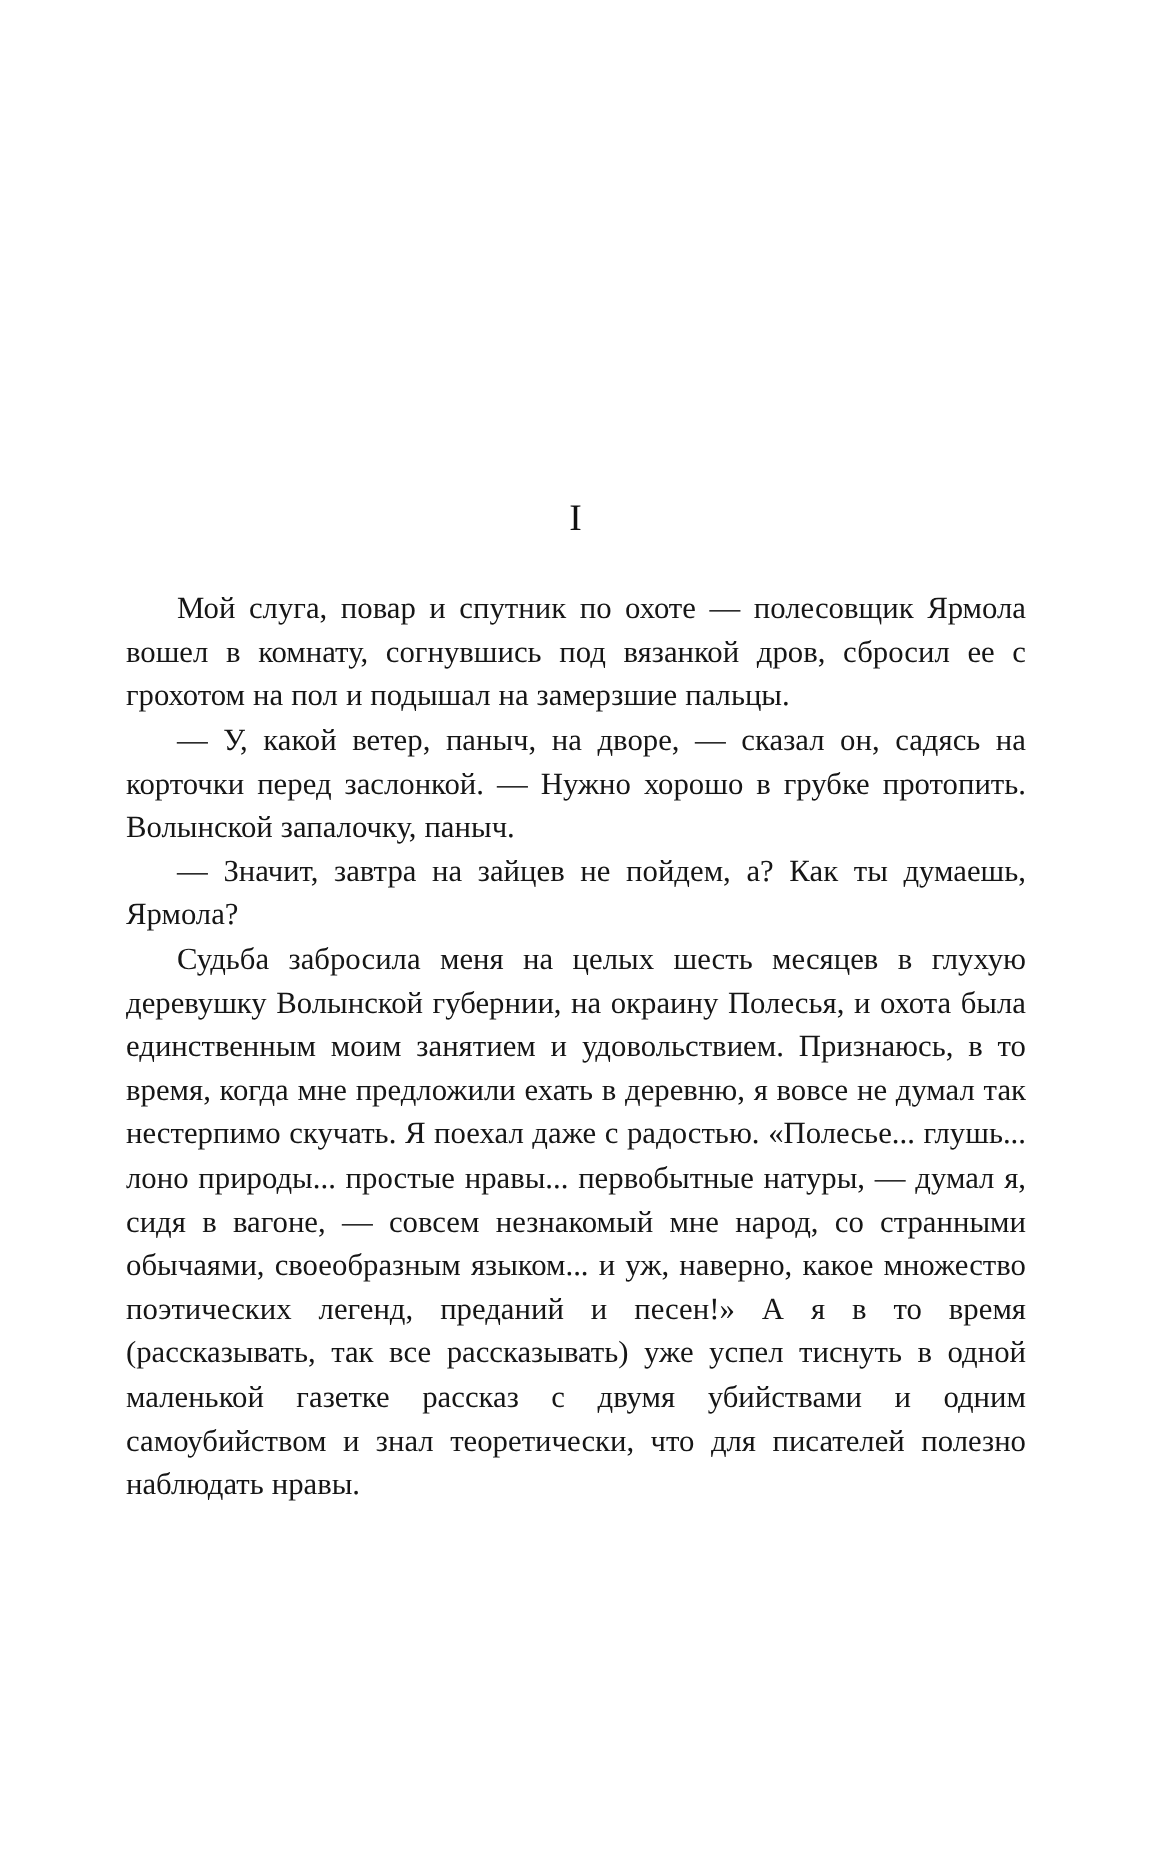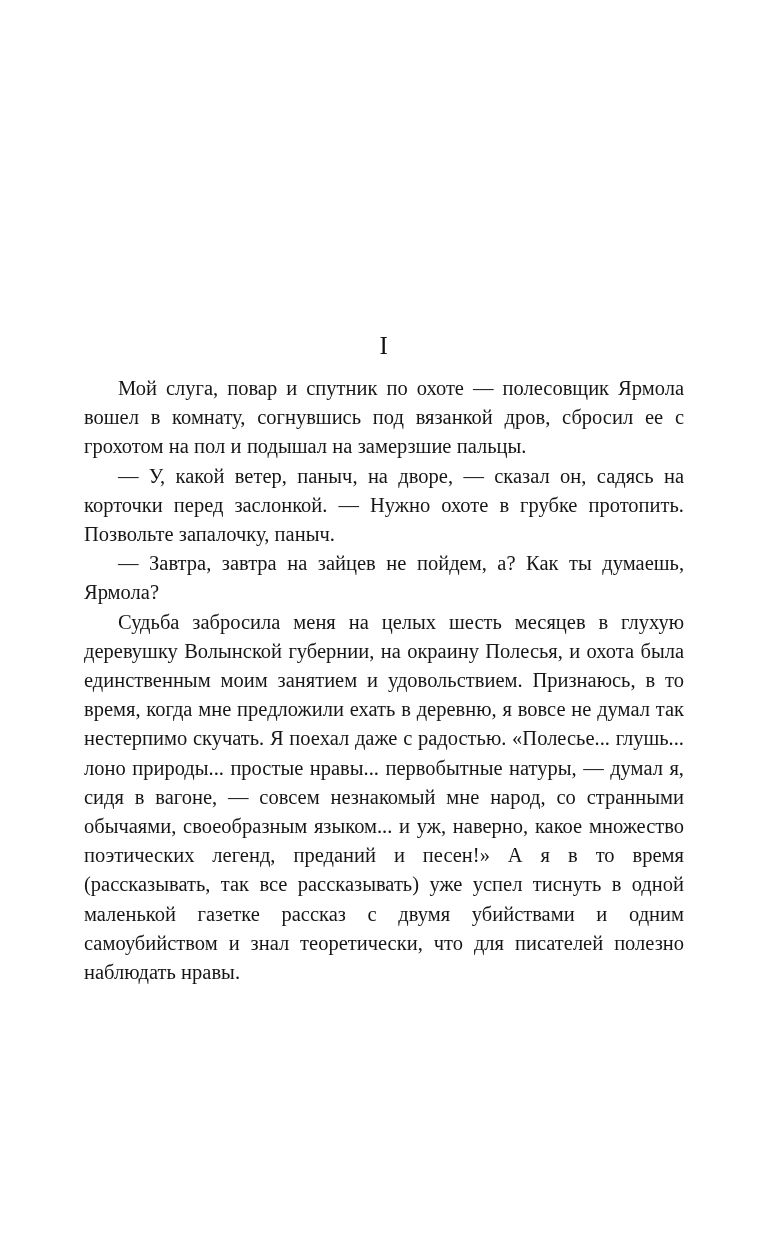--- a/index.html
+++ b/index.html
@@ -25,37 +25,37 @@
     margin: 0;
     padding-top: 333px;
     text-align: center;
     font-size: 25px;
     font-weight: 400;
     letter-spacing: 0.5px;
     line-height: 1;
     color: #111111;
   }
   .body-text {
-    margin-top: 16px;
+    margin-top: 34px;
   }
   .body-text p {
     margin: 0;
     font-size: 20.5px;
     line-height: 29.2px;
     text-align: justify;
     text-indent: 34px;
     color: #161616;
     word-spacing: 0.2px;
     hyphens: manual;
   }
 </style>
 </head>
 <body>
 
 <div class="page">
   <h1 class="chapter-number">I</h1>
   <div class="body-text">
     <p>Мой слуга, повар и спутник по охоте — полесовщик Ярмола вошел в комнату, согнувшись под вязанкой дров, сбросил ее с грохотом на пол и подышал на замерзшие пальцы.</p>
-    <p>— У, какой ветер, паныч, на дворе, — сказал он, садясь на корточки перед заслонкой. — Нужно охоте в грубке протопить. Позвольте запалочку, паныч.</p>
-    <p>— Завтра, завтра на зайцев не пойдем, а? Как ты думаешь, Ярмола?</p>
+    <p>— У, какой ветер, паныч, на дворе, — сказал он, садясь на корточки перед заслонкой. — Нужно хорошо в грубке протопить. Волынской запалочку, паныч.</p>
+    <p>— Значит, завтра на зайцев не пойдем, а? Как ты думаешь, Ярмола?</p>
     <p>Судьба забросила меня на целых шесть месяцев в глухую деревушку Волынской губернии, на окраину Полесья, и охота была единственным моим занятием и удовольствием. Признаюсь, в то время, когда мне предложили ехать в деревню, я вовсе не думал так нестерпимо скучать. Я поехал даже с радостью. «Полесье... глушь... лоно природы... простые нравы... первобытные натуры, — думал я, сидя в вагоне, — совсем незнакомый мне народ, со странными обычаями, своеобразным языком... и уж, наверно, какое множество поэтических легенд, преданий и песен!» А я в то время (рассказывать, так все рассказывать) уже успел тиснуть в одной маленькой газетке рассказ с двумя убийствами и одним самоубийством и знал теоретически, что для писателей полезно наблюдать нравы.</p>
   </div>
 </div>
 
 </body></html>

